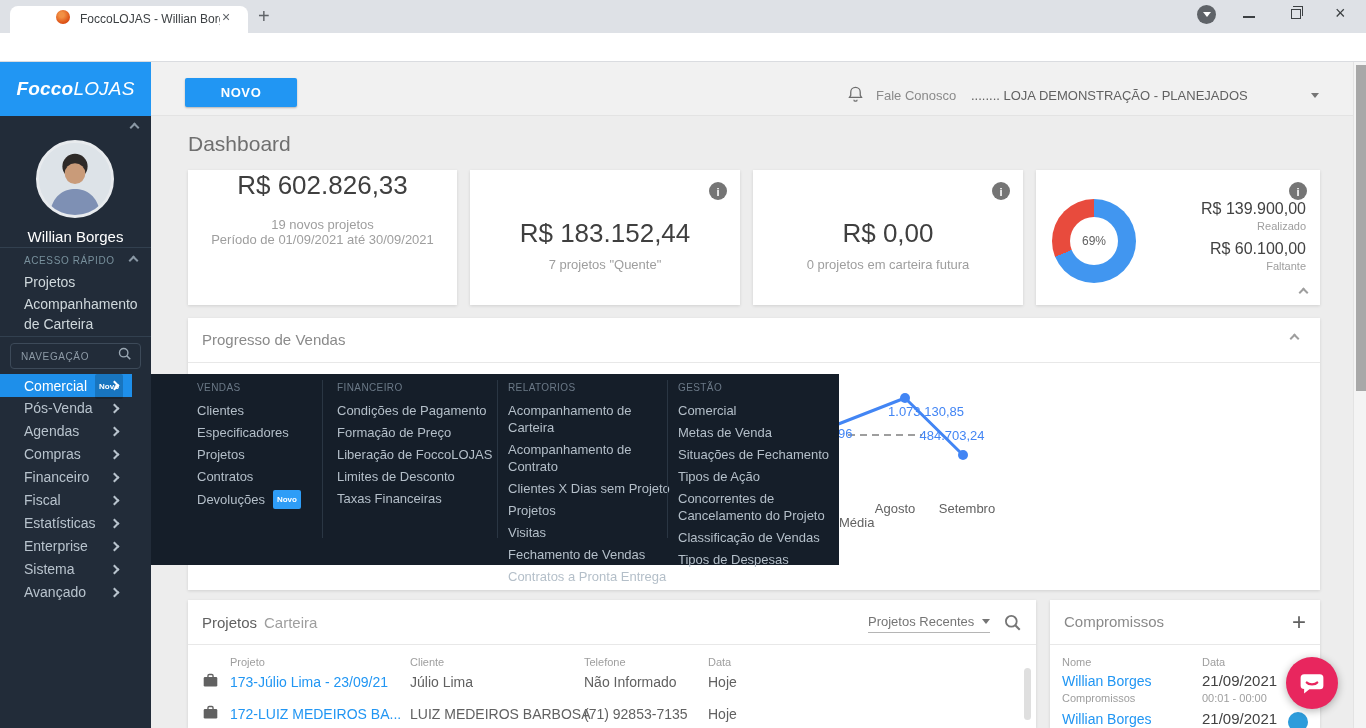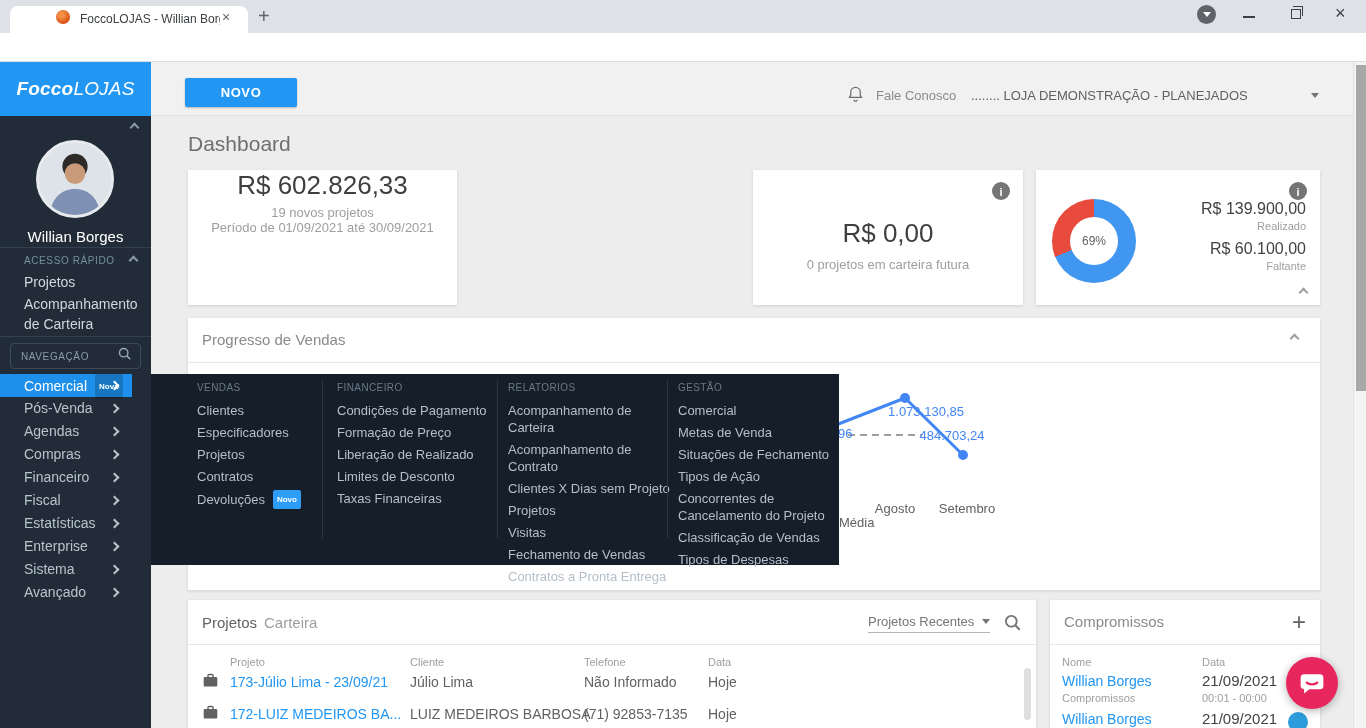--- a/index.html
+++ b/index.html
@@ -241,22 +241,27 @@
       <div class="sb-item"><span>Sistema</span><span class="chev r"></span></div>
       <div class="sb-item"><span>Avançado</span><span class="chev r"></span></div>
     </div>
   </div>
 
   <div class="abs content-bg"></div>
   <div class="abs page-title">Dashboard</div>
 
   <div class="abs card" style="left:188px;top:170px;width:269px;height:135px;">
     <div class="big" style="">R$ 602.826,33</div>
-    <div class="sub" style="margin-top:4px;">19 novos projetos</div>
+    <div class="sub" style="margin-top:16px;">19 novos projetos</div>
     <div class="sub">Período de 01/09/2021 até 30/09/2021</div>
+  </div>
+  <div class="abs card" style="left:470px;top:170px;width:270px;height:135px;">
+    <div class="info-ico"></div>
+    <div class="big" style="margin-top:48px;">R$ 183.152,44</div>
+    <div class="sub" style="margin-top:8px;">7 projetos "Quente"</div>
   </div>
   <div class="abs card" style="left:753px;top:170px;width:270px;height:135px;">
     <div class="info-ico"></div>
     <div class="big" style="margin-top:48px;">R$ 0,00</div>
     <div class="sub" style="margin-top:8px;">0 projetos em carteira futura</div>
   </div>
   <div class="abs card" style="left:1036px;top:170px;width:284px;height:135px;">
     <div class="info-ico"></div>
     <div class="donut" style="background:conic-gradient(#4196f0 0deg 248deg, #e84b3d 248deg 360deg);">
       <div class="donut-hole">69%</div>
@@ -297,21 +302,21 @@
       <div class="mm-item">Especificadores</div>
       <div class="mm-item">Projetos</div>
       <div class="mm-item">Contratos</div>
       <div class="mm-item nw"><span>Devoluções</span><span class="badge">Novo</span></div>
     </div>
     <div class="mm-sep" style="left:171px;"></div>
     <div class="mm-col" style="left:186px;width:155px;">
       <div class="mm-title">FINANCEIRO</div>
       <div class="mm-item nw">Condições de Pagamento</div>
       <div class="mm-item nw">Formação de Preço</div>
-      <div class="mm-item nw">Liberação de Realizado</div>
+      <div class="mm-item nw">Liberação de FoccoLOJAS</div>
       <div class="mm-item nw">Limites de Desconto</div>
       <div class="mm-item nw">Taxas Financeiras</div>
     </div>
     <div class="mm-sep" style="left:346px;"></div>
     <div class="mm-col" style="left:357px;width:150px;">
       <div class="mm-title">RELATORIOS</div>
       <div class="mm-item">Acompanhamento de Carteira</div>
       <div class="mm-item">Acompanhamento de Contrato</div>
       <div class="mm-item nw">Clientes X Dias sem Projeto</div>
       <div class="mm-item">Projetos</div>

